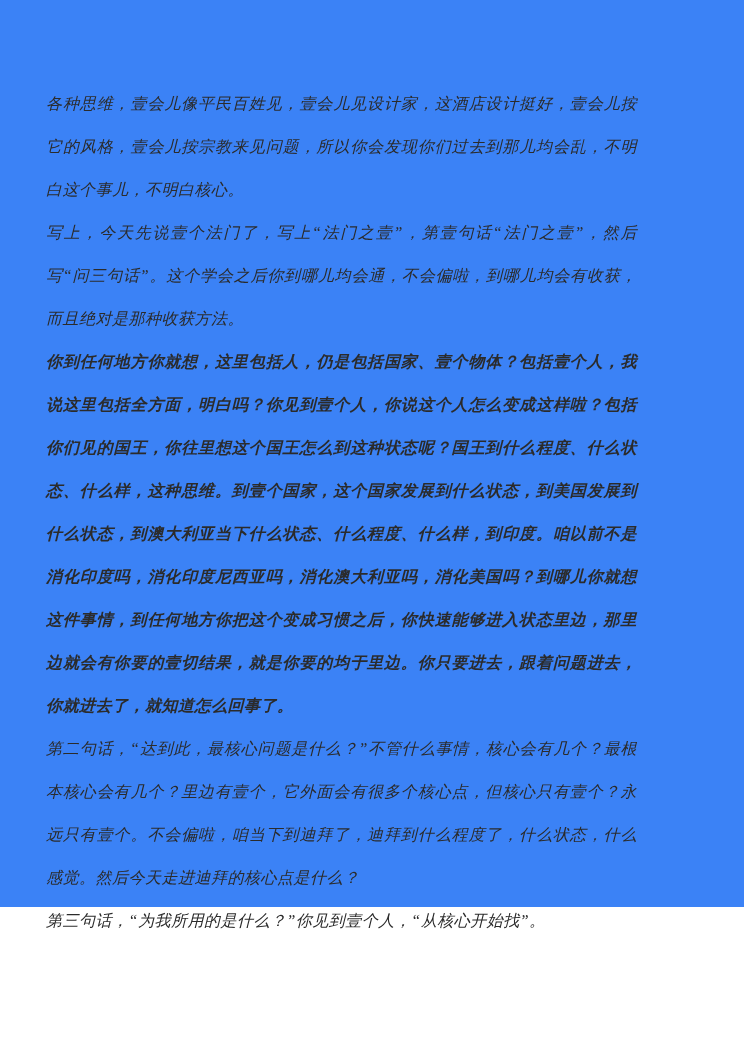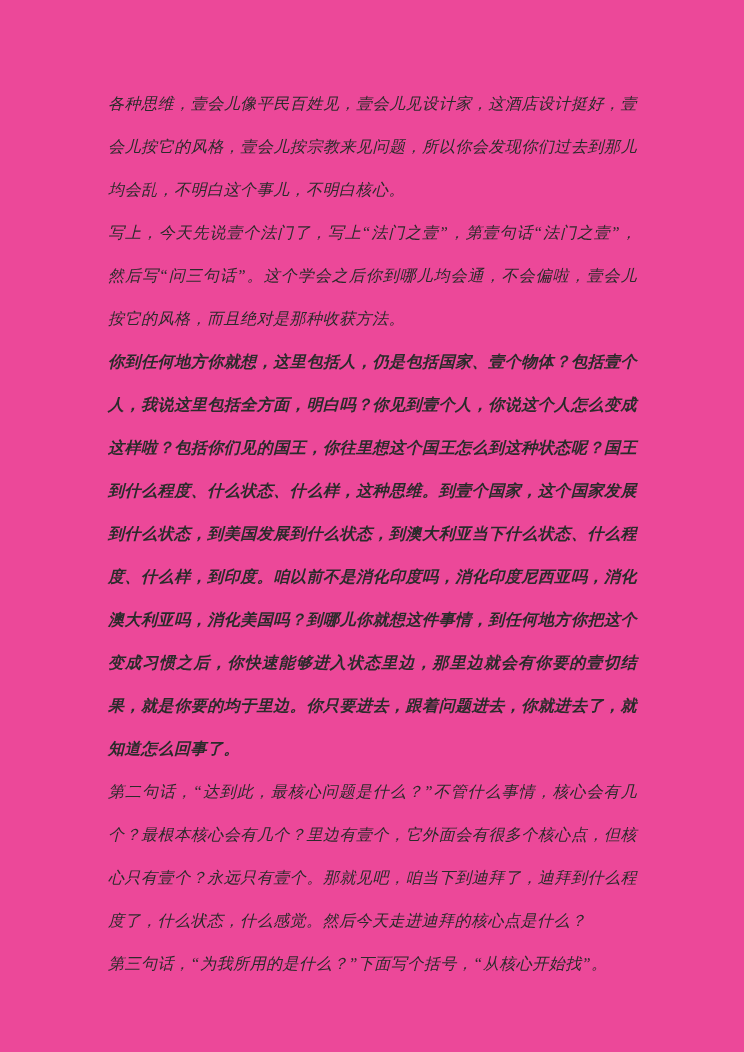--- a/index.html
+++ b/index.html
@@ -8,38 +8,38 @@
   }
   body {
     width: 744px;
     height: 1052px;
     background: #ffffff;
     overflow: hidden;
   }
   .page {
     box-sizing: border-box;
     width: 744px;
-    height: 1052px;
-    padding: 82px 107px 0 108px;
-    background: #ec4899;
+    height: 907px;
+    padding: 82px 107px 0 46px;
+    background: #3b82f6;
   }
   .doc-paragraph {
     margin: 0;
     font-family: "Liberation Serif", "DejaVu Serif", serif;
     font-style: italic;
     font-size: 16px;
     line-height: 43px;
     color: #2b2b2b;
     text-align: justify;
     letter-spacing: 0.5px;
     word-break: break-all;
   }
 </style>
 </head>
 <body style="background: rgb(255, 255, 255);">
 
 <div class="page">
   <p class="doc-paragraph" style="color: rgb(43, 43, 43);">各种思维，壹会儿像平民百姓见，壹会儿见设计家，这酒店设计挺好，壹会儿按它的风格，壹会儿按宗教来见问题，所以你会发现你们过去到那儿均会乱，不明白这个事儿，不明白核心。</p>
-  <p class="doc-paragraph" style="color: rgb(43, 43, 43);">写上，今天先说壹个法门了，写上“法门之壹”，第壹句话“法门之壹”，然后写“问三句话”。这个学会之后你到哪儿均会通，不会偏啦，壹会儿按它的风格，而且绝对是那种收获方法。</p>
+  <p class="doc-paragraph" style="color: rgb(43, 43, 43);">写上，今天先说壹个法门了，写上“法门之壹”，第壹句话“法门之壹”，然后写“问三句话”。这个学会之后你到哪儿均会通，不会偏啦，到哪儿均会有收获，而且绝对是那种收获方法。</p>
   <p class="doc-paragraph" style="color: rgb(43, 43, 43); font-weight: bold;">你到任何地方你就想，这里包括人，仍是包括国家、壹个物体？包括壹个人，我说这里包括全方面，明白吗？你见到壹个人，你说这个人怎么变成这样啦？包括你们见的国王，你往里想这个国王怎么到这种状态呢？国王到什么程度、什么状态、什么样，这种思维。到壹个国家，这个国家发展到什么状态，到美国发展到什么状态，到澳大利亚当下什么状态、什么程度、什么样，到印度。咱以前不是消化印度吗，消化印度尼西亚吗，消化澳大利亚吗，消化美国吗？到哪儿你就想这件事情，到任何地方你把这个变成习惯之后，你快速能够进入状态里边，那里边就会有你要的壹切结果，就是你要的均于里边。你只要进去，跟着问题进去，你就进去了，就知道怎么回事了。</p>
-  <p class="doc-paragraph" style="color: rgb(43, 43, 43);">第二句话，“达到此，最核心问题是什么？”不管什么事情，核心会有几个？最根本核心会有几个？里边有壹个，它外面会有很多个核心点，但核心只有壹个？永远只有壹个。那就见吧，咱当下到迪拜了，迪拜到什么程度了，什么状态，什么感觉。然后今天走进迪拜的核心点是什么？</p>
-  <p class="doc-paragraph" style="color: rgb(43, 43, 43);">第三句话，“为我所用的是什么？”下面写个括号，“从核心开始找”。</p>
+  <p class="doc-paragraph" style="color: rgb(43, 43, 43);">第二句话，“达到此，最核心问题是什么？”不管什么事情，核心会有几个？最根本核心会有几个？里边有壹个，它外面会有很多个核心点，但核心只有壹个？永远只有壹个。不会偏啦，咱当下到迪拜了，迪拜到什么程度了，什么状态，什么感觉。然后今天走进迪拜的核心点是什么？</p>
+  <p class="doc-paragraph" style="color: rgb(43, 43, 43);">第三句话，“为我所用的是什么？”你见到壹个人，“从核心开始找”。</p>
 </div>
 
 </body></html>

